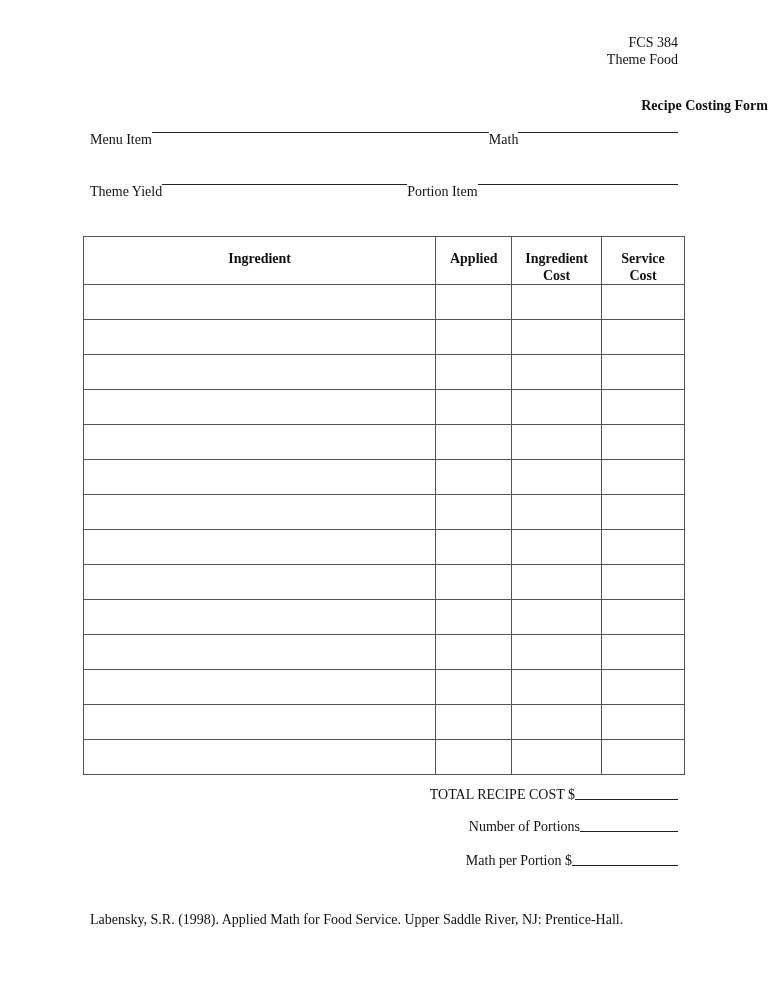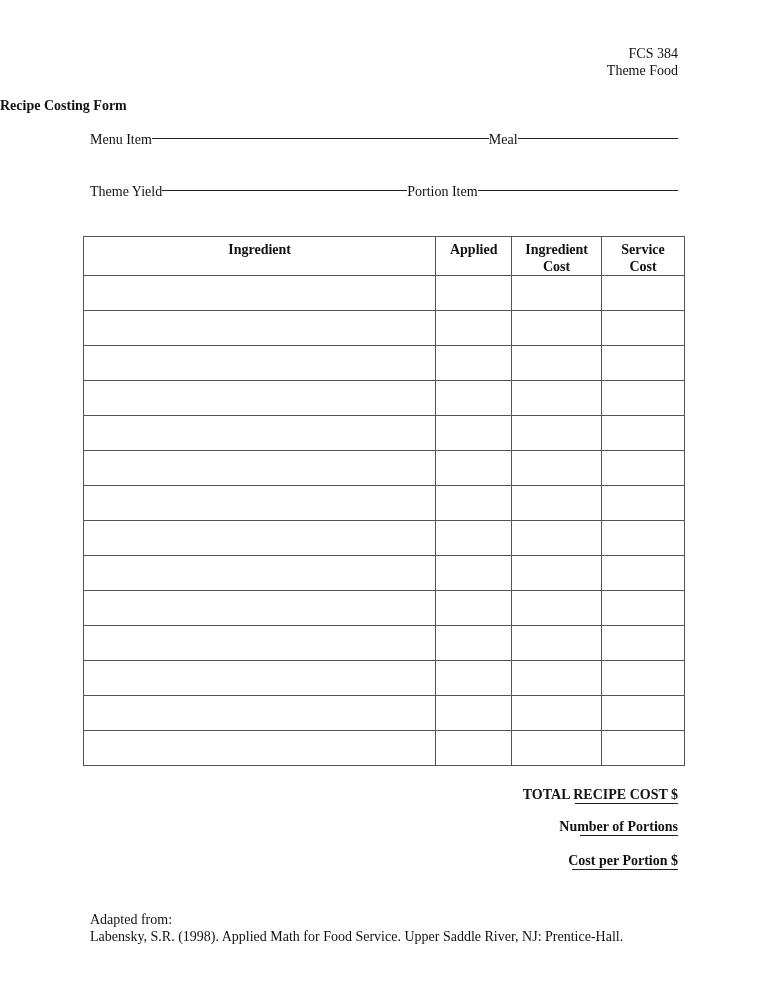--- a/index.html
+++ b/index.html
@@ -1,44 +1,44 @@
 <!DOCTYPE html>
 <html><head>
 <meta charset="utf-8">
 <style>
   html, body { margin:0; padding:0; background:#fff; }
   body { width:768px; height:994px; position:relative; font-family:"Liberation Serif", serif; color:#111; font-size:14px; }
   .abs { position:absolute; }
   .right-hdr { right:90px; text-align:right; line-height:17px; }
-  .title { left:0; width:768px; text-align:left; top:98px; font-weight:bold; font-size:14px; }
-  .field-row { position:absolute; left:90px; width:588px; display:flex; align-items:center; white-space:nowrap; }
+  .title { left:0; width:768px; text-align:right; top:98px; font-weight:bold; font-size:14px; }
+  .field-row { position:absolute; left:90px; width:588px; display:flex; align-items:flex-start; white-space:nowrap; }
   .field-row .lbl { flex:none; }
   .field-row .line { border-bottom:1px solid #222; height:0; margin-bottom:3px; }
   table.grid { position:absolute; left:83px; top:236px; border-collapse:collapse; width:602px; }
   table.grid th, table.grid td { border:1.5px solid #555; padding:0; }
-  table.grid th { font-weight:bold; font-size:14px; vertical-align:top; text-align:center; height:34px; line-height:17px; padding-top:4px; }
+  table.grid th { font-weight:bold; font-size:14px; vertical-align:top; text-align:center; height:34px; line-height:17px; padding-top:13px; }
   table.grid td { height:34px; }
-  .summary { position:absolute; right:90px; font-weight:bold; display:flex; align-items:flex-end; white-space:nowrap;flex-direction:column; }
+  .summary { position:absolute; right:90px; font-weight:normal; display:flex; align-items:flex-end; white-space:nowrap; }
   .summary .line { border-bottom:1px solid #222; margin-bottom:3px; }
   .footer { left:90px; top:911px; line-height:17px; }
 </style>
 </head>
 <body>
 
-<div class="abs right-hdr" style="top:45px;">
+<div class="abs right-hdr" style="top:34px;">
   <div>FCS 384</div>
   <div>Theme Food</div>
 </div>
 
 <div class="abs title">Recipe Costing Form</div>
 
 <div class="field-row" style="top:132px;">
   <span class="lbl">Menu Item</span>
   <span class="line" style="width:337px;"></span>
-  <span class="lbl">Meal</span>
+  <span class="lbl">Math</span>
   <span class="line" style="flex:1;"></span>
 </div>
 
 <div class="field-row" style="top:184px;">
   <span class="lbl">Theme Yield</span>
   <span class="line" style="width:245px;"></span>
   <span class="lbl">Portion Item</span>
   <span class="line" style="flex:1;"></span>
 </div>
 
@@ -153,20 +153,19 @@
 
 <div class="summary" style="top:787px;">
   <span>TOTAL RECIPE COST $</span>
   <span class="line" style="width:103px;"></span>
 </div>
 <div class="summary" style="top:819px;">
   <span>Number of Portions</span>
   <span class="line" style="width:98px;"></span>
 </div>
 <div class="summary" style="top:853px;">
-  <span>Cost per Portion $</span>
+  <span>Math per Portion $</span>
   <span class="line" style="width:106px;"></span>
 </div>
 
 <div class="abs footer">
-  <div>Adapted from:</div>
   <div>Labensky, S.R. (1998). Applied Math for Food Service. Upper Saddle River, NJ: Prentice-Hall.</div>
 </div>
 
 </body></html>

